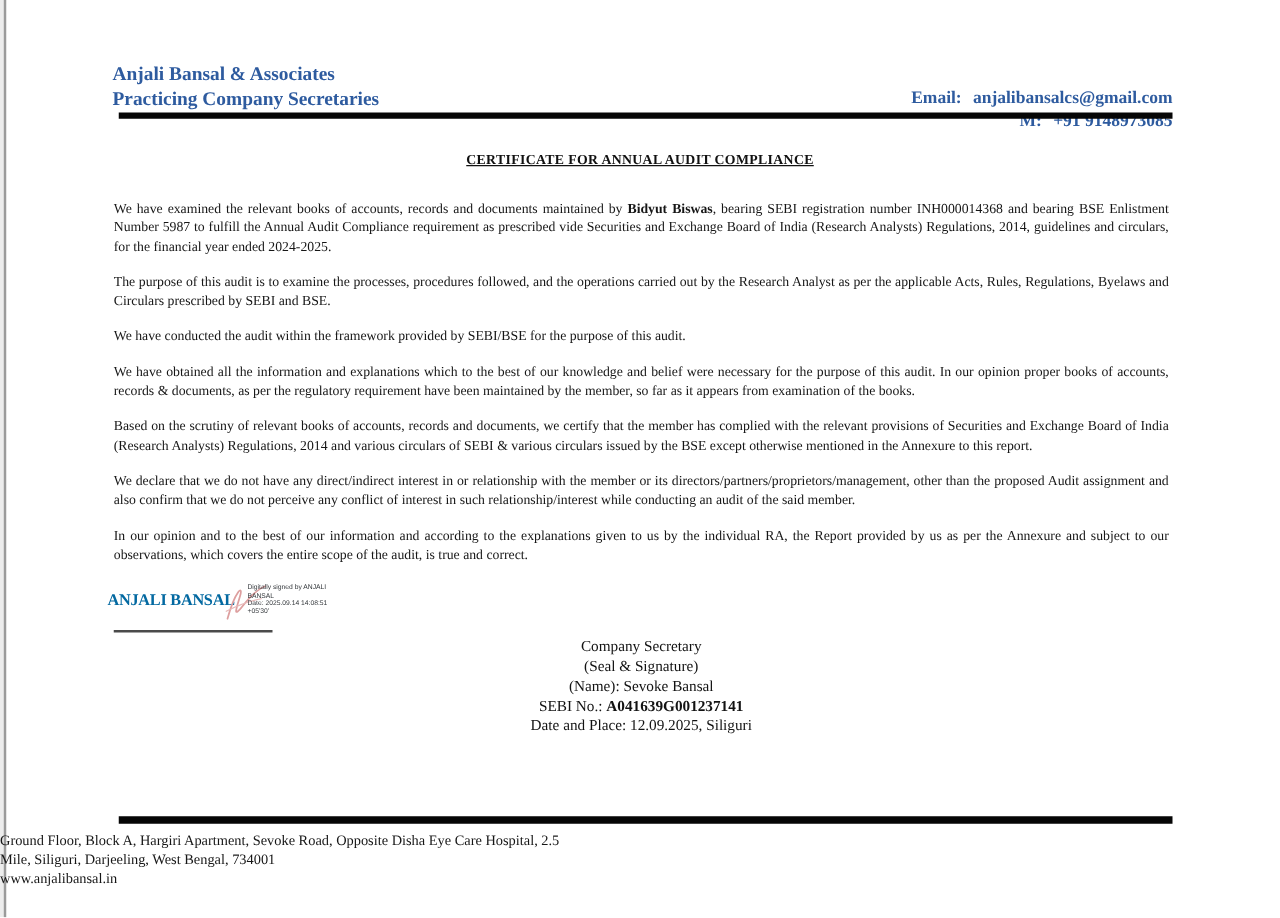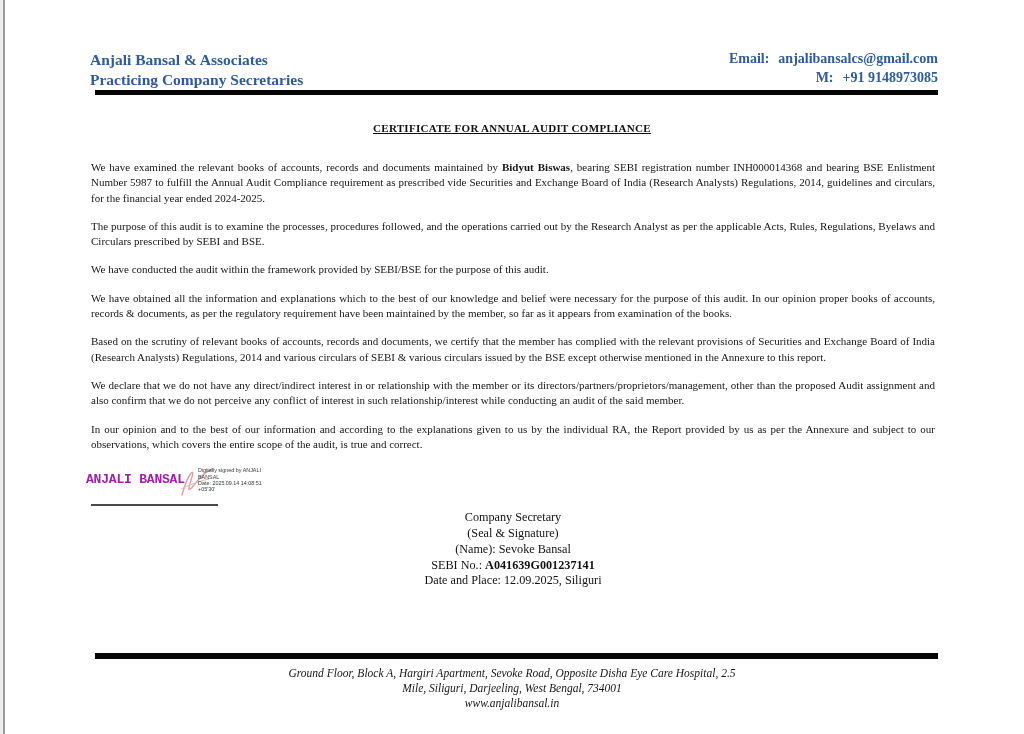--- a/index.html
+++ b/index.html
@@ -15,21 +15,21 @@
   }
   .edge-strip { position: absolute; left: 0; top: 0; bottom: 0; width: 3px; background: #ededed; }
   .edge-line  { position: absolute; left: 3px; top: 0; bottom: 0; width: 2px; background: #9b9b9b; }
 
   
   .letterhead {
     position: absolute; top: 50px; left: 90px; right: 86px;
     display: flex; justify-content: space-between; align-items: flex-start;
   }
   .firm { color: #2e5b9f; font-weight: bold; font-size: 15.5px; line-height: 20px; }
-  .contact { color: #2e5b9f; font-weight: bold; font-size: 14px; line-height: 18.5px; text-align: right; }
+  .contact { color: #2e5b9f; font-weight: bold; font-size: 14px; line-height: 18.5px; text-align: right; margin-top: 20px; }
   .contact .lbl { margin-right: 9px; }
   .rule { background: #060606; }
   .rule-top { position: absolute; top: 90px; left: 95px; right: 86px; height: 5px; }
 
   
   .doc-title {
     position: absolute; top: 122px; left: 0; right: 0;
     text-align: center; font-size: 11px; font-weight: bold;
     text-decoration: underline; letter-spacing: 0.3px; color: #111;
   }
@@ -38,39 +38,39 @@
   .body-text {
     position: absolute; top: 160px; left: 91px; right: 89px;
     font-size: 11px; line-height: 15.3px; text-align: justify; color: #161616;
   }
   .body-text p { margin-bottom: 13px; }
 
   
   .digital-signature { position: relative; height: 36px; margin-top: 2px; margin-left: -5px; }
   .sig-name {
     position: absolute; left: 0; top: 7px;
-    font-family: Liberation Mono, monospace;
-    font-size: 13px; font-weight: 600; letter-spacing: -0.2px; color: #a21caf;
+    font-family: Liberation Serif, serif;
+    font-size: 13px; font-weight: 600; letter-spacing: -0.2px; color: #0369a1;
     white-space: nowrap;
   }
   .sig-squiggle { position: absolute; left: 93px; top: 0px; }
   .sig-note {
     position: absolute; left: 112px; top: 2px;
     font-family: "Liberation Sans", sans-serif;
     font-size: 5.4px; line-height: 6.4px; color: #35393d; text-align: left;
   }
   .sign-line { width: 127px; border-top: 2px solid #4a4a4a; margin-top: 3px; }
   .sign-block { margin-top: 4px; font-size: 12.2px; line-height: 15.8px; color: #121212; text-align: center; }
 
   
   .page-footer { position: absolute; left: 0; right: 0; top: 653px; }
   .rule-bottom { margin: 0 86px 0 95px; height: 6px; background: #060606; }
   .address {
-    margin-top: 7px; text-align: center;
-    font-size: 11.5px; line-height: 15px; color: #161616; font-style: italic;
+    margin-top: 7px; text-align: left;
+    font-size: 11.5px; line-height: 15px; color: #161616;
   }
 </style>
 </head>
 <body>
 
 <div class="page">
   <div class="edge-strip"></div>
   <div class="edge-line"></div>
 
   <header class="letterhead">

